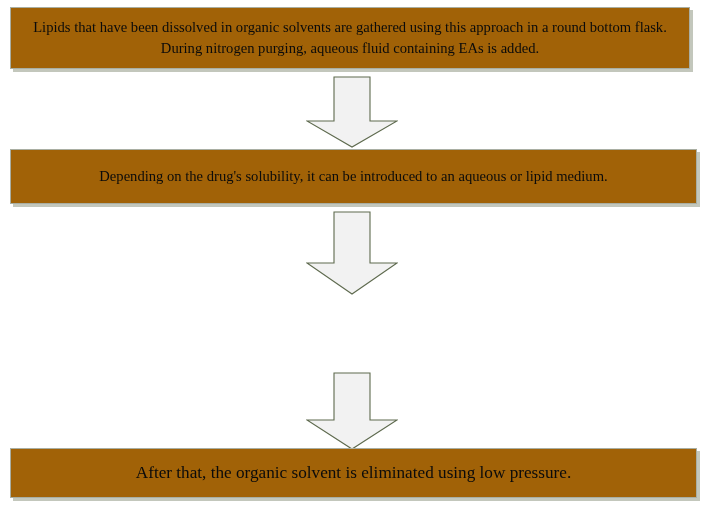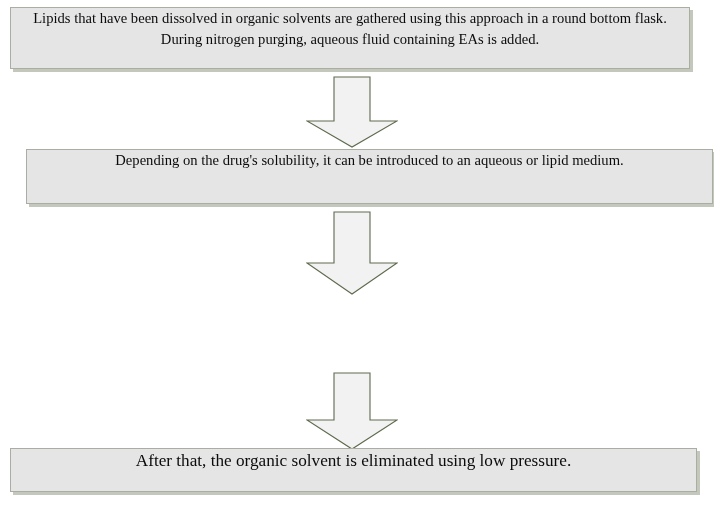--- a/index.html
+++ b/index.html
@@ -14,48 +14,48 @@
     overflow: hidden;
   }
   #flowchart {
     position: relative;
     width: 714px;
     height: 506px;
   }
   .node-box {
     position: absolute;
     box-sizing: border-box;
-    background: #e5e5e5;
+    background: #a16207;
     border: 1px solid #a9aea2;
     box-shadow: 3px 3px 0 0 #c3c7bc;
     display: flex;
-    align-items: flex-start;
+    align-items: center;
     justify-content: center;
     text-align: center;
     color: #0b0b0b;
     line-height: 1.45;
   }
   .node-text {
     display: block;
     padding: 0 14px;
   }
   .box-1 {
     left: 10px;  top: 7px;   width: 680px; height: 62px;
     font-size: 14.6px;
   }
   .box-2 {
-    left: 26px;  top: 149px; width: 687px; height: 55px;
+    left: 10px;  top: 149px; width: 687px; height: 55px;
     font-size: 14.6px;
   }
   .box-3 {
     left: 10px;  top: 292px; width: 687px; height: 74px;
     font-size: 14.6px;
   }
   .box-4 {
-    left: 10px;  top: 448px; width: 687px; height: 44px;
+    left: 10px;  top: 448px; width: 687px; height: 50px;
     font-size: 17.2px;
   }
   .arrow {
     position: absolute;
     display: block;
   }
   .arrow-1 { left: 306px; top: 76px;  }
   .arrow-2 { left: 306px; top: 211px; }
   .arrow-3 { left: 306px; top: 372px; }
   .arrow svg { display: block; }

